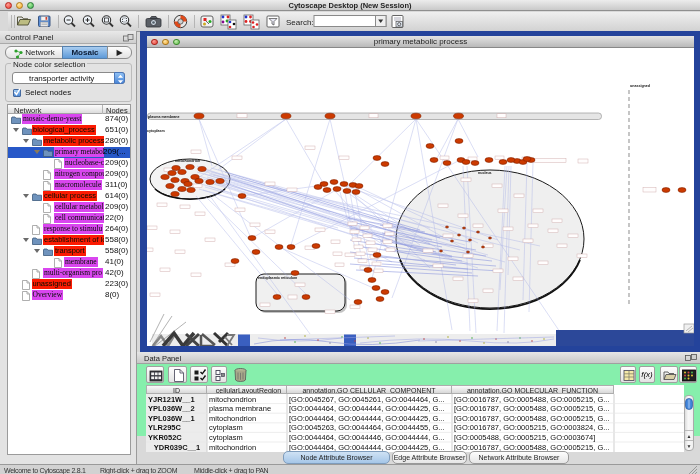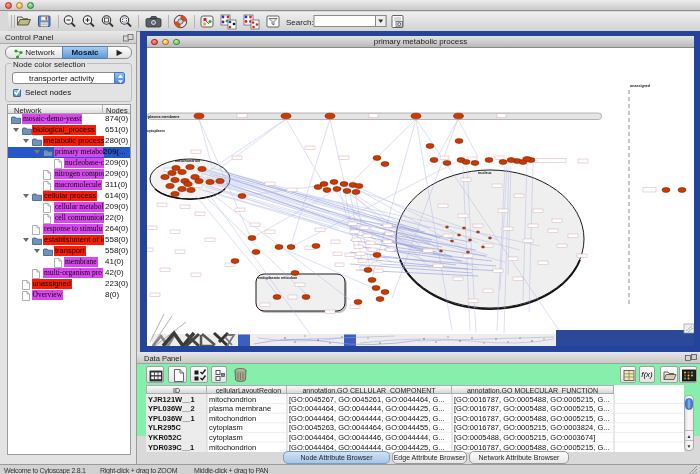--- a/index.html
+++ b/index.html
@@ -95,20 +95,21 @@
   #statusbar { left:0; top:464px; width:700px; height:10px; background:#d2d2d2;
     border-top:1px solid #9a9a9a; font-size:7px; color:#333; letter-spacing:-0.3px; }
 </style>
 </head>
 <body>
 
 <div class="abs" id="titlebar">
   <div class="light" style="left:4.8px;background:radial-gradient(circle at 35% 30%,#ff9d94,#ee3e32);border:0.5px solid #b5241c;"></div>
   <div class="light" style="left:16px;background:radial-gradient(circle at 35% 30%,#ffe9a8,#f5a623);border:0.5px solid #b07818;"></div>
   <div class="light" style="left:27.2px;background:radial-gradient(circle at 35% 30%,#b6eea4,#37b24d);border:0.5px solid #2a7a36;"></div>
+  <div class="t">Cytoscape Desktop (New Session)</div>
 </div>
 
 <div class="abs" id="toolbar">
 <svg width="700" height="19" style="position:absolute;left:0;top:0">
 
   <g stroke="#4a4a30" fill="#bcbc82" stroke-width="0.9">
     <path d="M9.5,13 L12,7.5 L22.5,7.5 L20,13 Z"></path>
     <path d="M9.5,13 L9.5,5 L14,5 L15.5,6.8 L20,6.8" fill="none"></path>
   </g>
 
@@ -825,21 +826,21 @@
       <div class="td" style="left:143px;top:28.7px;width:162px;">[GO:0044464, GO:0044444, GO:0044425, G...</div>
       <div class="td" style="left:308px;top:28.7px;width:159px;">[GO:0016787, GO:0005488, GO:0005215, G...</div>
       <div class="td" style="left:2px;top:38.3px;width:58px;font-weight:bold;">YLR295C</div>
       <div class="td" style="left:63px;top:38.3px;width:77px;">cytoplasm</div>
       <div class="td" style="left:143px;top:38.3px;width:162px;">[GO:0045263, GO:0044464, GO:0044455, G...</div>
       <div class="td" style="left:308px;top:38.3px;width:159px;">[GO:0016787, GO:0005215, GO:0003824, G...</div>
       <div class="td" style="left:2px;top:47.9px;width:58px;font-weight:bold;">YKR052C</div>
       <div class="td" style="left:63px;top:47.9px;width:77px;">cytoplasm</div>
       <div class="td" style="left:143px;top:47.9px;width:162px;">[GO:0044464, GO:0044446, GO:0044444, G...</div>
       <div class="td" style="left:308px;top:47.9px;width:159px;">[GO:0005488, GO:0005215, GO:0003674]</div>
-      <div class="td" style="left:2px;top:57.5px;width:58px;font-weight:bold;">YDR039C__1</div>
+      <div class="td" style="left:2px;top:57.5px;width:58px;font-weight:bold;text-align:center;">YDR039C__1</div>
       <div class="td" style="left:63px;top:57.5px;width:77px;">mitochondrion</div>
       <div class="td" style="left:143px;top:57.5px;width:162px;">[GO:0044464, GO:0044444, GO:0044425, G...</div>
       <div class="td" style="left:308px;top:57.5px;width:159px;">[GO:0016787, GO:0005488, GO:0005215, G...</div>
     </div>
 
     <div style="position:absolute;left:547px;top:43px;width:10px;height:56px;background:linear-gradient(90deg,#dcdcdc,#f8f8f8 40%,#f0f0f0);border:1px solid #aaa;border-radius:4px;">
       <svg width="8" height="12" style="position:absolute;left:0px;top:2px">
           <rect x="0.5" y="0.5" width="7" height="11" rx="3.5" fill="#3e82d8" stroke="#2a5aa0" stroke-width="0.7"></rect>
           <rect x="2.8" y="1.5" width="2.4" height="9" fill="#78aae8"></rect>
         </svg>

